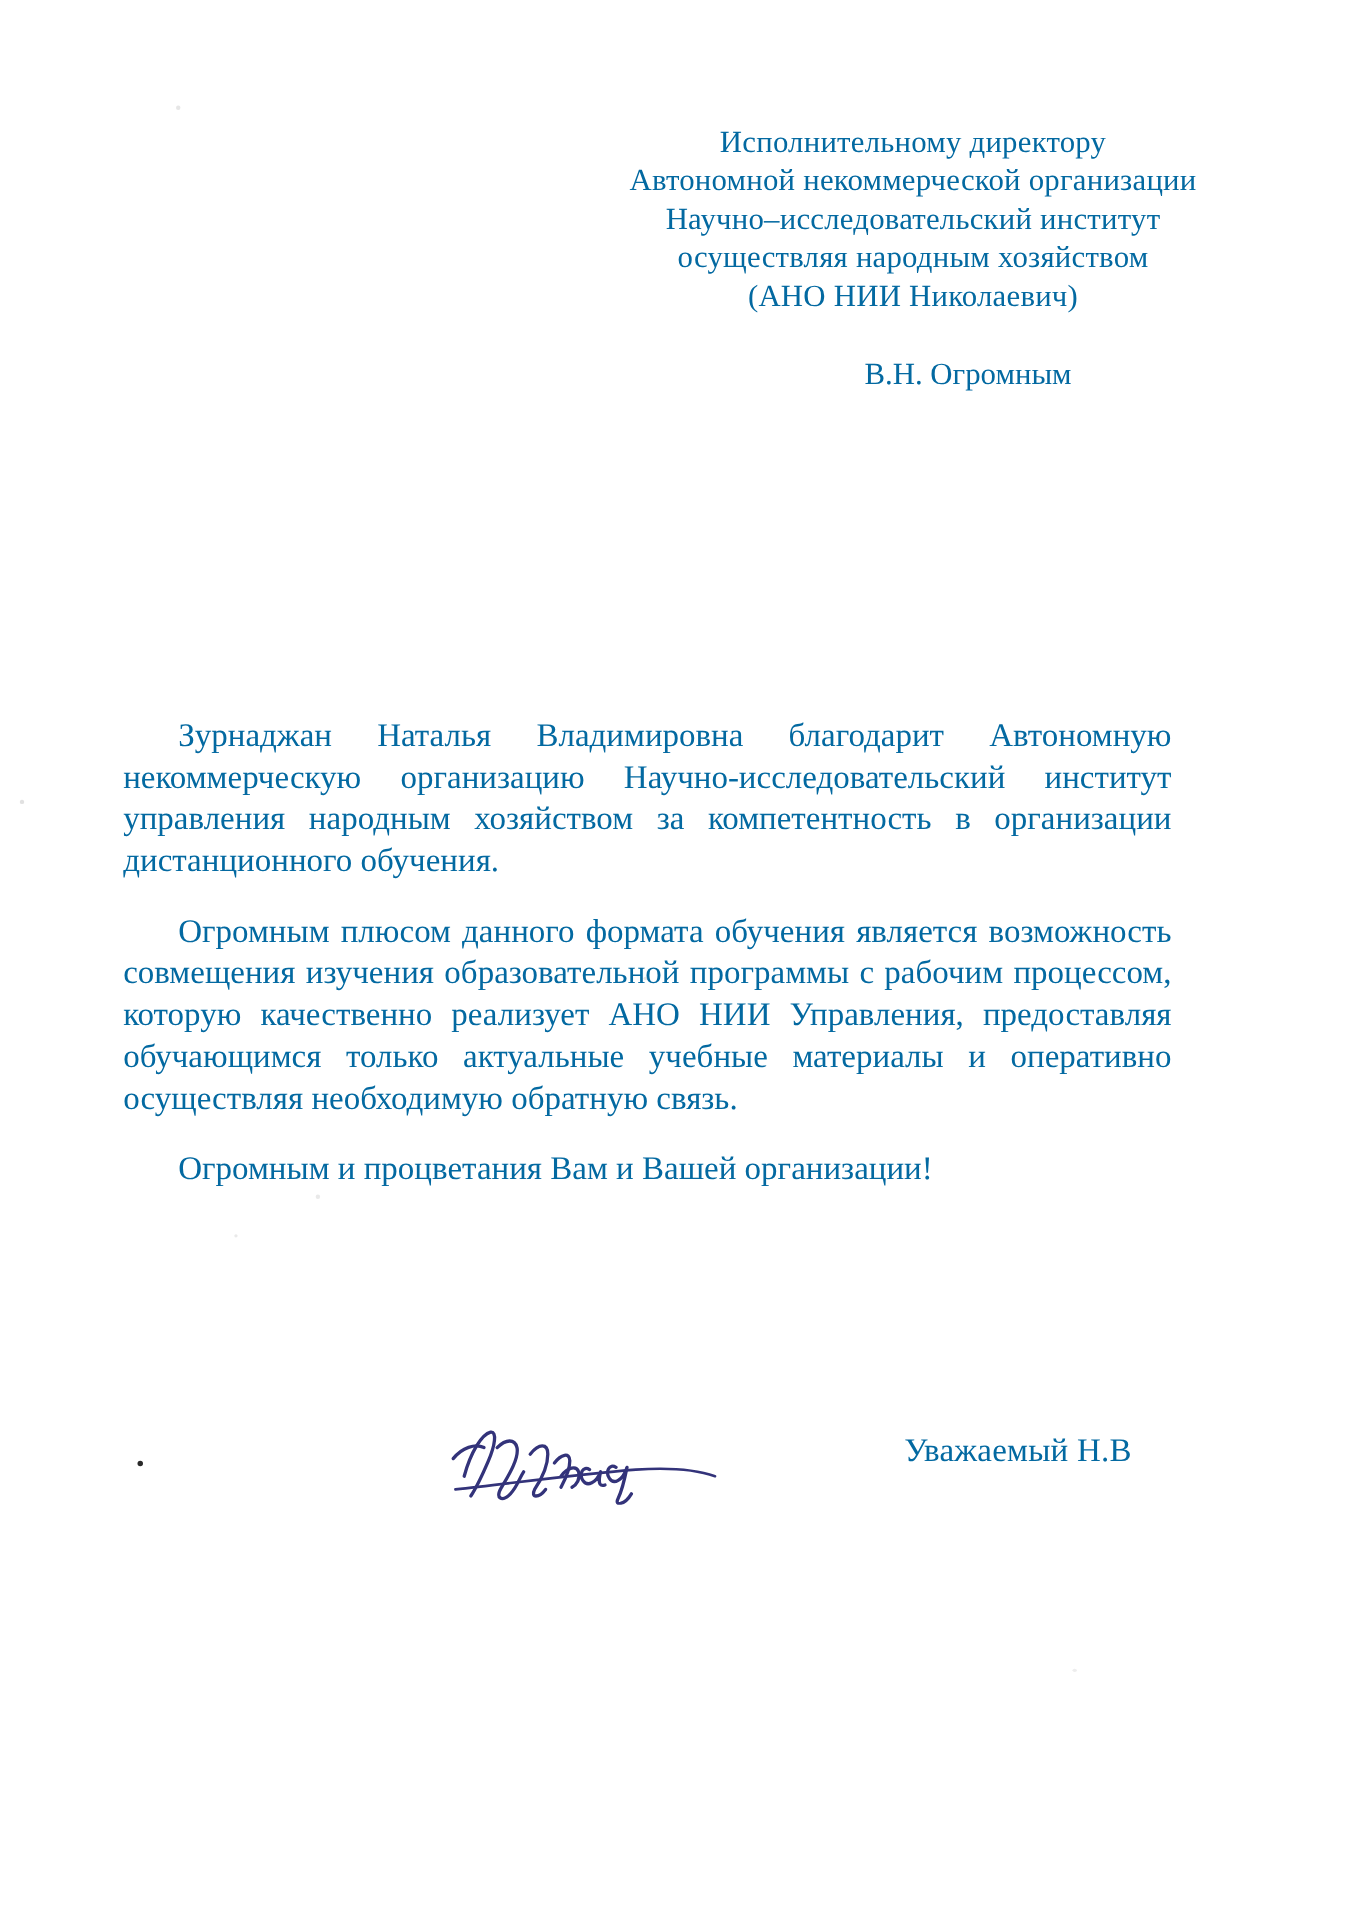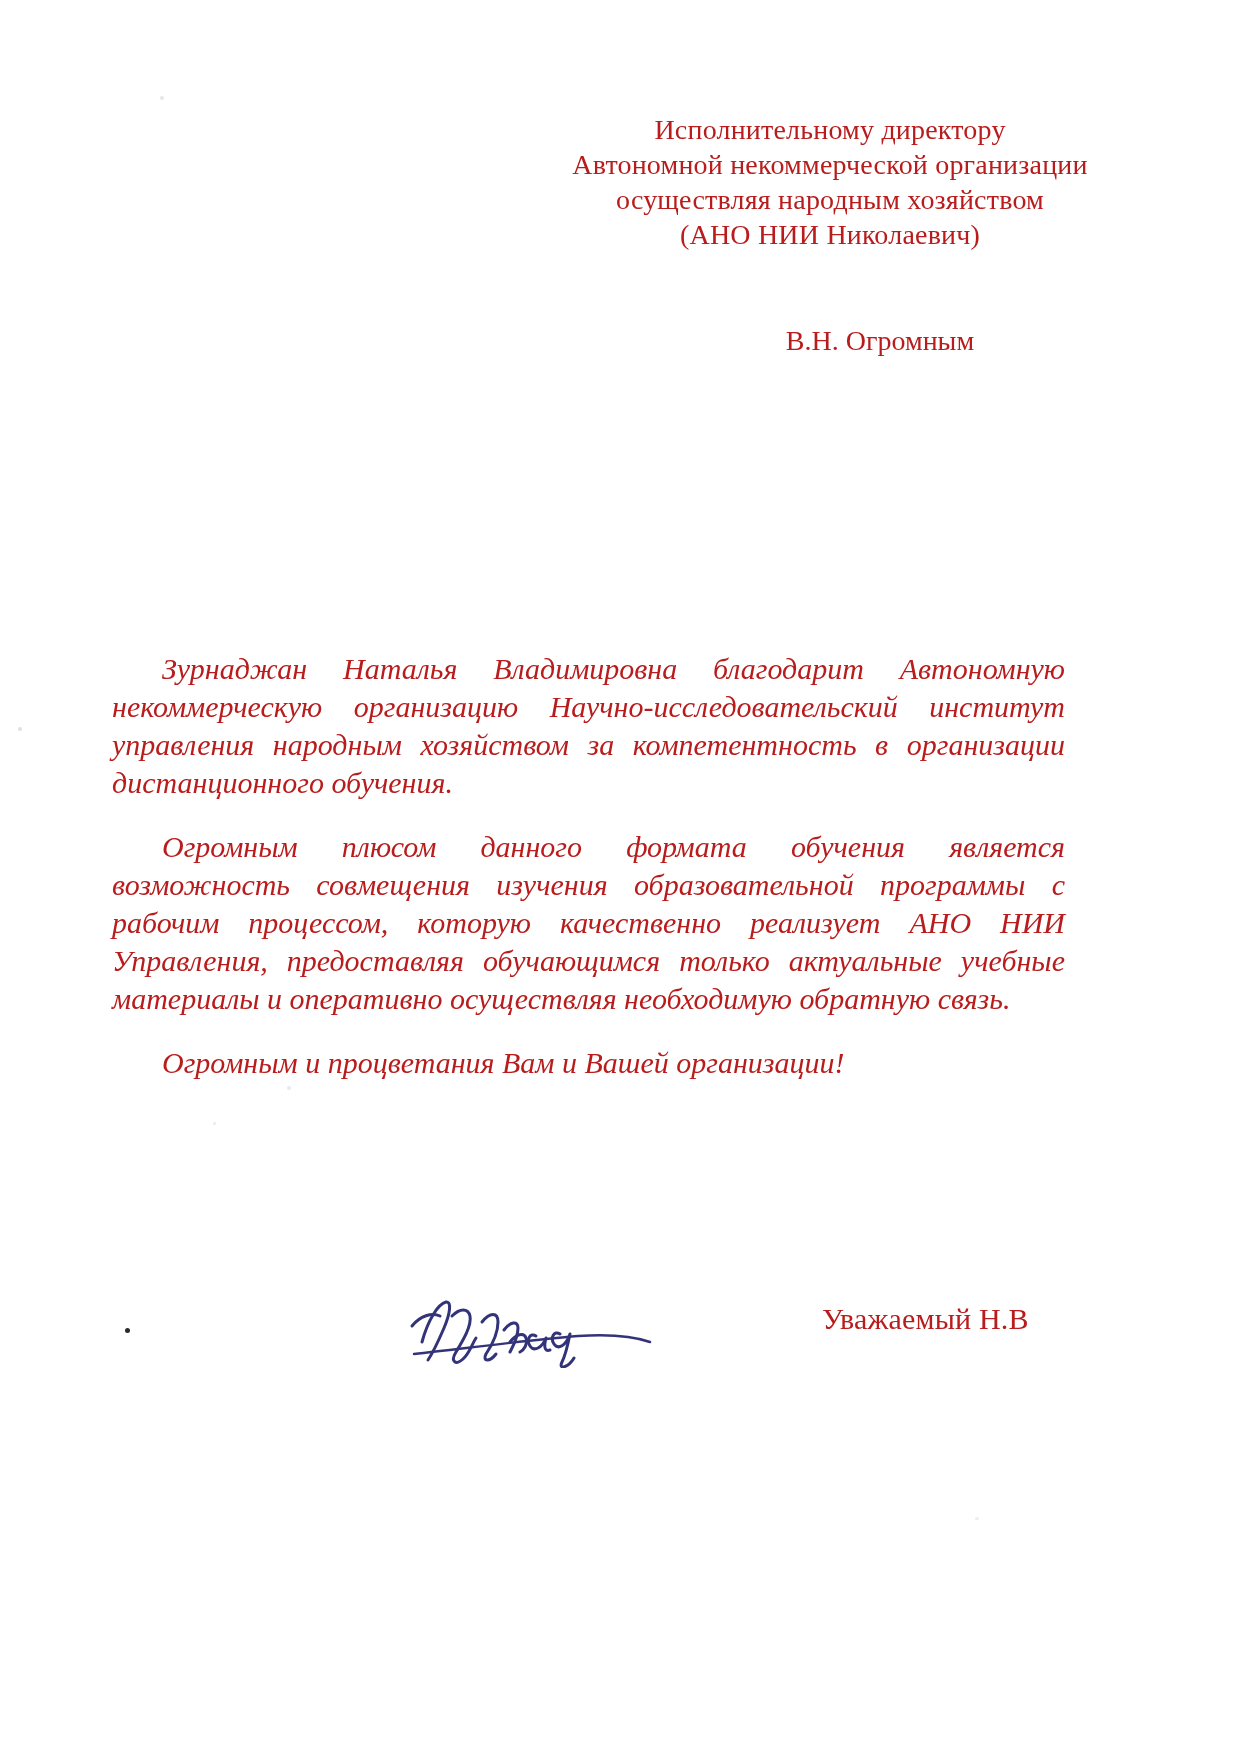--- a/index.html
+++ b/index.html
@@ -7,21 +7,21 @@
     padding: 0;
     background: #ffffff;
   }
   .page {
     position: relative;
     width: 1240px;
     height: 1754px;
     background: #ffffff;
     overflow: hidden;
     font-family: "Liberation Serif", "DejaVu Serif", serif;
-    color: #b91c1c;
+    color: #0369a1;
   }
 
   
   .recipient-block {
     position: absolute;
     top: 112px;
     left: 555px;
     width: 550px;
     text-align: center;
     font-size: 28px;
@@ -67,21 +67,20 @@
     left: 112px;
     width: 953px;
     font-size: 30px;
     line-height: 38px;
   }
   .body-text p {
     margin: 0 0 26px 0;
     text-indent: 50px;
     text-align: justify;
     text-align-last: left;
-    font-style: italic;
   }
   .body-text p.no-justify {
     text-align: left;
   }
 
   
   .margin-period {
     position: absolute;
     left: 125px;
     top: 1328px;
@@ -119,20 +118,21 @@
   .speck.s6 { left: 975px;  top: 1517px; width: 4px; height: 3px; opacity: 0.18; }
 </style>
 </head>
 <body>
 
 <div class="page">
 
   <div class="recipient-block">
     <div>Исполнительному директору</div>
     <div>Автономной некоммерческой организации</div>
+    <div>Научно–исследовательский институт</div>
     <div>осуществляя народным хозяйством</div>
     <div>(АНО НИИ Николаевич)</div>
   </div>
 
   <div class="addressee">В.Н. Огромным</div>
 
 
 
   <div class="body-text">
     <p>Зурнаджан Наталья Владимировна благодарит Автономную некоммерческую организацию Научно-исследовательский институт управления народным хозяйством за компетентность в организации дистанционного обучения.</p>

